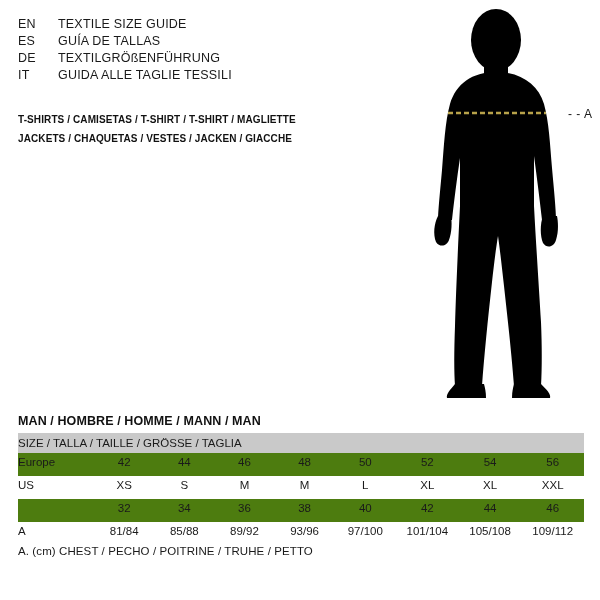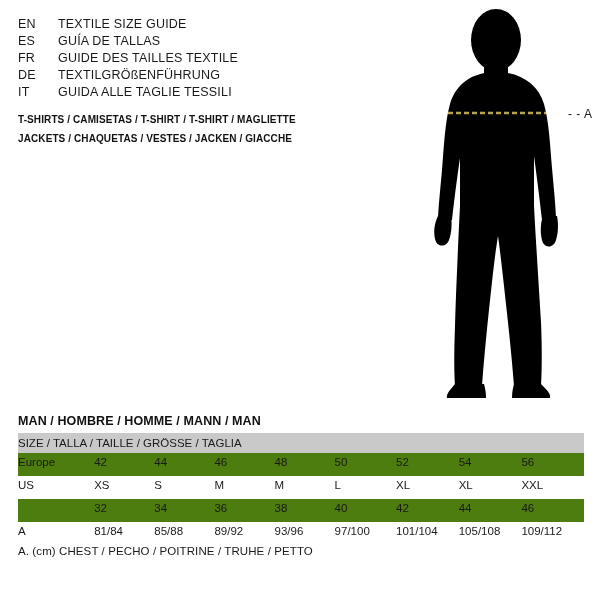--- a/index.html
+++ b/index.html
@@ -115,21 +115,21 @@
   tr.plain-row td {
     background: #ffffff;
     margin-top: 19px;
   }
   td.col-label {
     width: 86px;
     padding-left: 4px;
   }
   td.col-val {
     width: 68px;
-    text-align: left;
+    text-align: center;
   }
   .footnote {
     position: absolute;
     left: 18px;
     top: 545px;
     font-size: 11.5px;
     letter-spacing: 0.1px;
     color: #1a1a1a;
   }
 </style>
@@ -139,24 +139,20 @@
 <div class="page">
 
   <div class="lang-block">
     <div class="lang-row">
       <div class="lang-code">EN</div>
       <div class="lang-text">TEXTILE SIZE GUIDE</div>
     </div>
     <div class="lang-row">
       <div class="lang-code">ES</div>
       <div class="lang-text">GUÍA DE TALLAS</div>
-    </div>
-    <div class="lang-row">
-      <div class="lang-code">FR</div>
-      <div class="lang-text">GUIDE DES TAILLES TEXTILE</div>
     </div>
     <div class="lang-row">
       <div class="lang-code">DE</div>
       <div class="lang-text">TEXTILGRÖßENFÜHRUNG</div>
     </div>
     <div class="lang-row">
       <div class="lang-code">IT</div>
       <div class="lang-text">GUIDA ALLE TAGLIE TESSILI</div>
     </div>
   </div>

